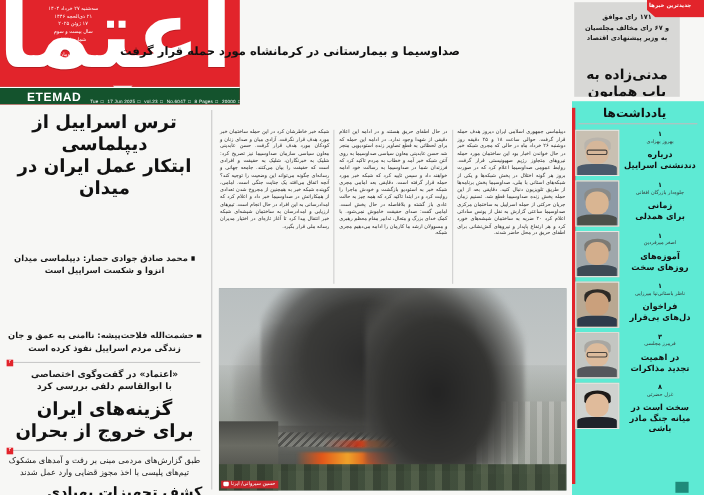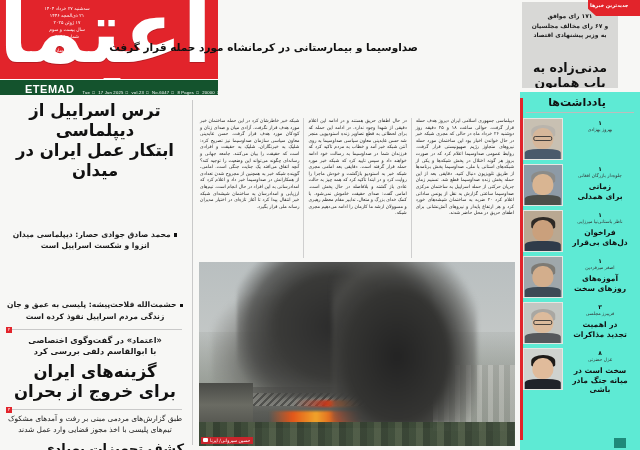--- a/index.html
+++ b/index.html
@@ -325,21 +325,21 @@
     <div>
       <div class="st-head">
         <div>ترس اسراییل از دیپلماسی</div>
         <div>ابتکار عمل ایران در میدان</div>
       </div>
       <div class="st-bullets">
         <div class="st-bullet">
           <span class="bsq"></span><span>محمد صادق جوادی حصار: دیپلماسی میدان انزوا و شکست اسراییل است</span>
         </div>
         <div class="st-bullet">
-          <span class="bsq"></span><span>حشمت‌الله فلاحت‌پیشه: پلیسی به عمق و جان زندگی مردم اسراییل نفوذ کرده است</span>
+          <span class="bsq"></span><span>حشمت‌الله فلاحت‌پیشه: ناامنی به عمق و جان زندگی مردم اسراییل نفوذ کرده است</span>
         </div>
       </div>
       <div class="rule">
         <span class="pagemark">۲</span>
       </div>
     </div>
 
     <div>
       <div class="st-kicker">
         <div>«اعتماد» در گفت‌وگوی اختصاصی</div>
@@ -402,20 +402,24 @@
 
   <div class="notes">
     <div class="notes-redbar"></div>
     <div class="notes-title">یادداشت‌ها</div>
     <div class="notes-titleline"></div>
 
     <div class="note">
       <div class="note-text">
         <div class="note-num">۱</div>
         <div class="note-author">بهروز بهزادی</div>
+        <div class="note-title">
+          <div>درباره</div>
+          <div>دندنشنی اسراییل</div>
+        </div>
       </div>
       <div class="note-photo">
         <div class="np-bg" style="background:#c8c0b2"></div>
         <div class="np-hair" style="background:#b9b4ac"></div>
         <div class="np-head" style="background:#d6b79a"></div>
         <div class="np-glass"></div>
         <div class="np-body" style="background:#4a5a6b"></div>
       </div>
     </div>
 
@@ -432,48 +436,48 @@
         <div class="np-bg" style="background:#8d9aa6"></div>
         <div class="np-hair" style="background:#8b8b88"></div>
         <div class="np-head" style="background:#d9b592"></div>
         <div class="np-body" style="background:#4c4f4a"></div>
       </div>
     </div>
 
     <div class="note">
       <div class="note-text">
         <div class="note-num">۱</div>
+        <div class="note-author">اصغر میرفردین</div>
+        <div class="note-title">
+          <div>آموزه‌های</div>
+          <div>روزهای سخت</div>
+        </div>
+      </div>
+      <div class="note-photo">
+        <div class="np-bg" style="background:#9fa7ab"></div>
+        <div class="np-hair" style="background:#7d7a74"></div>
+        <div class="np-head" style="background:#d3ae8c"></div>
+        <div class="np-body" style="background:#3d4a55"></div>
+      </div>
+    </div>
+
+    <div class="note">
+      <div class="note-text">
+        <div class="note-num">۱</div>
         <div class="note-author">ناظر باستانی‌نیا میرزایی</div>
         <div class="note-title">
           <div>فراخوان</div>
           <div>دل‌های بی‌قرار</div>
         </div>
       </div>
       <div class="note-photo">
         <div class="np-bg" style="background:#b9a892"></div>
         <div class="np-hair" style="background:#2e2a26"></div>
         <div class="np-head" style="background:#caa07c"></div>
         <div class="np-body" style="background:#2f3b4a"></div>
-      </div>
-    </div>
-
-    <div class="note">
-      <div class="note-text">
-        <div class="note-num">۱</div>
-        <div class="note-author">اصغر میرفردین</div>
-        <div class="note-title">
-          <div>آموزه‌های</div>
-          <div>روزهای سخت</div>
-        </div>
-      </div>
-      <div class="note-photo">
-        <div class="np-bg" style="background:#9fa7ab"></div>
-        <div class="np-hair" style="background:#7d7a74"></div>
-        <div class="np-head" style="background:#d3ae8c"></div>
-        <div class="np-body" style="background:#3d4a55"></div>
       </div>
     </div>
 
     <div class="note">
       <div class="note-text">
         <div class="note-num">۳</div>
         <div class="note-author">فریبرز مجلسی</div>
         <div class="note-title">
           <div>در اهمیت</div>
           <div>تجدید مذاکرات</div>

